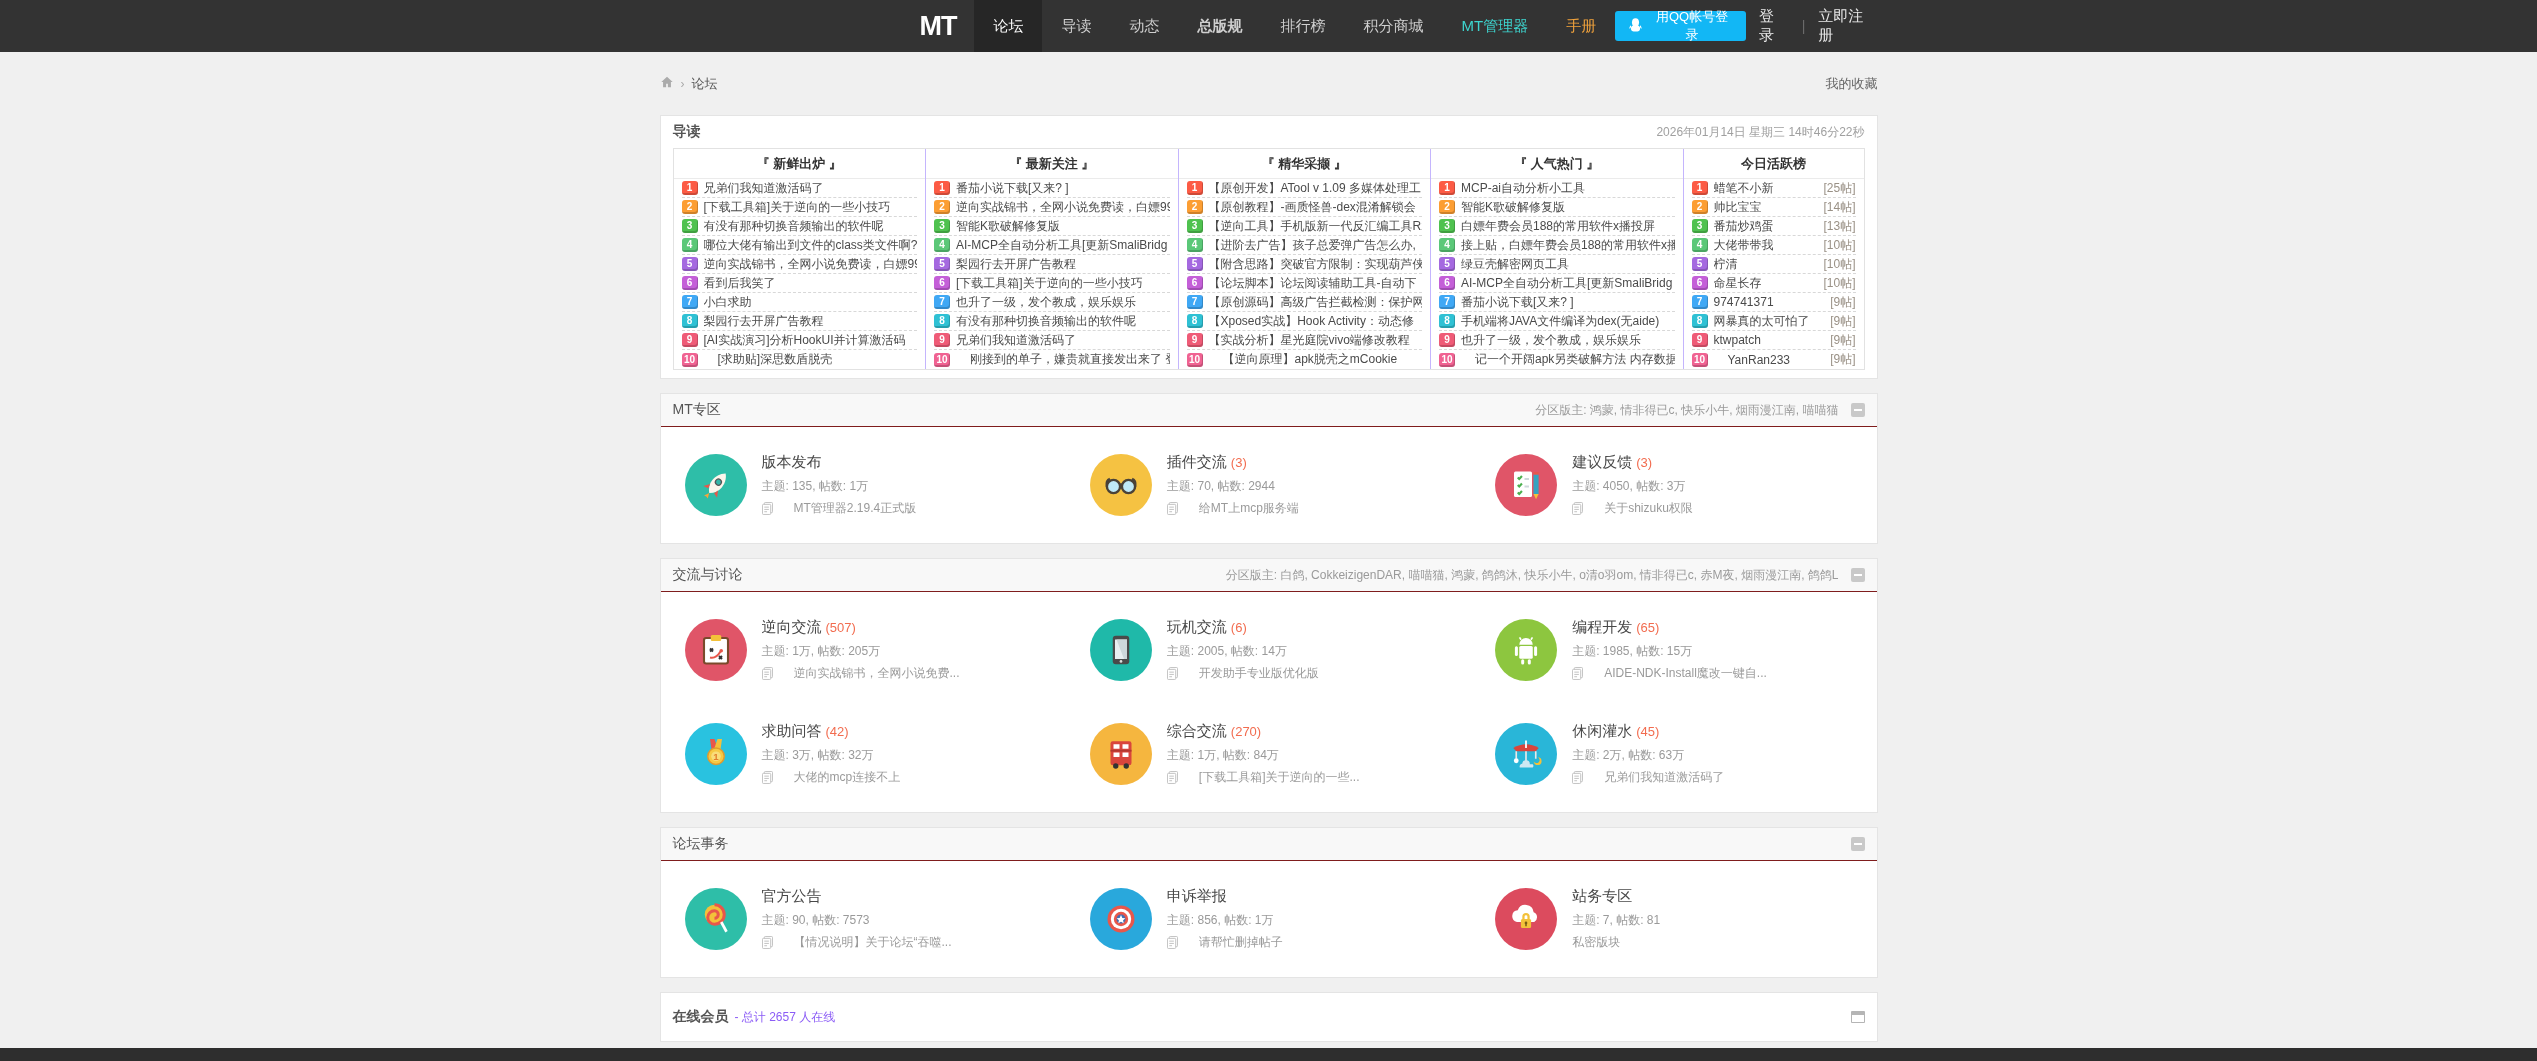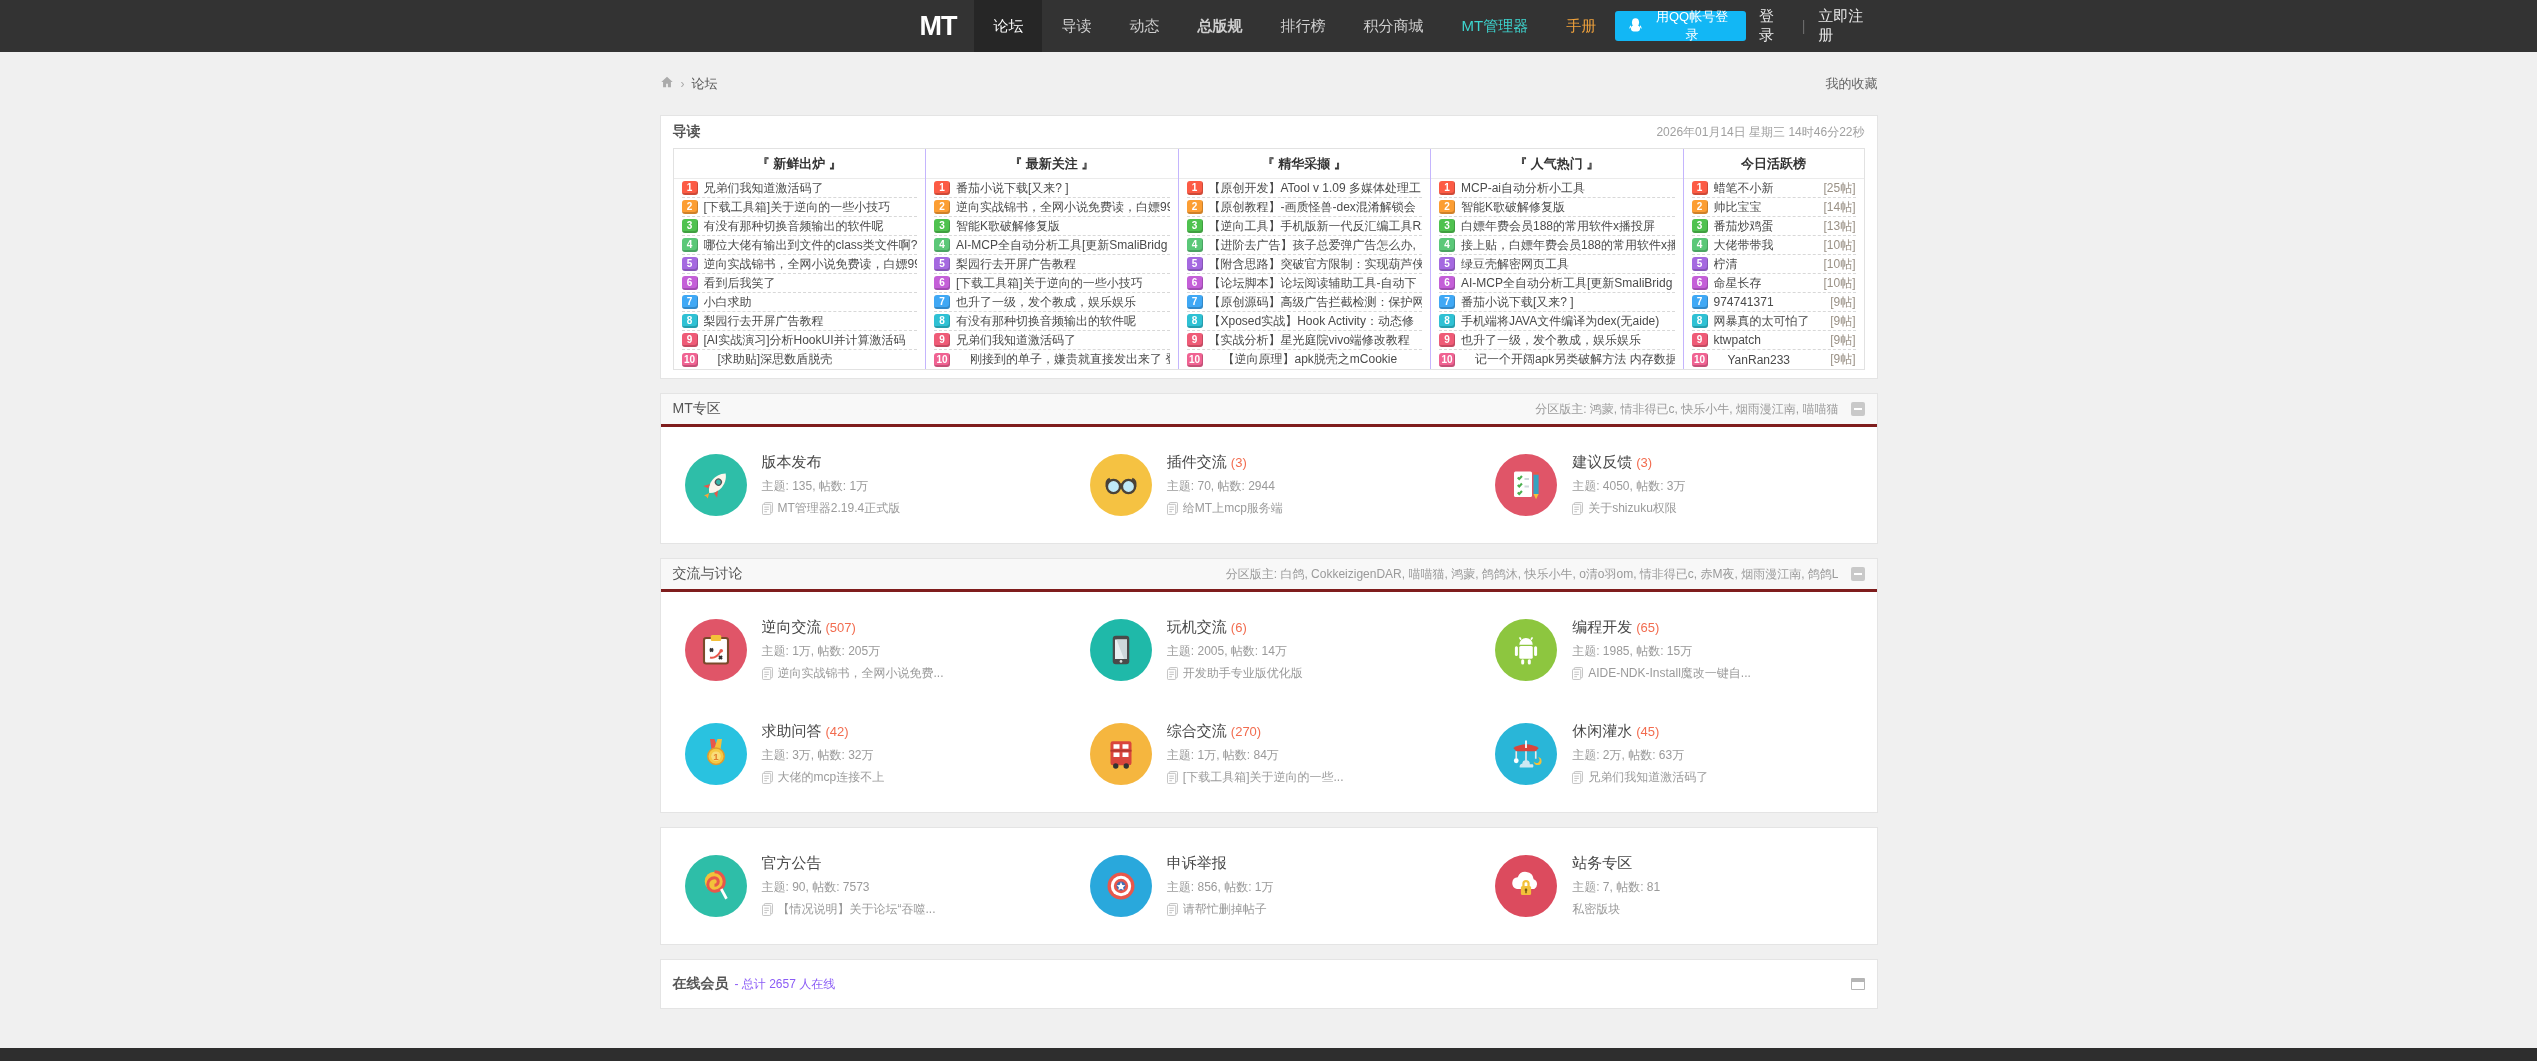--- a/index.html
+++ b/index.html
@@ -53,41 +53,41 @@
   .col-item:last-child { border-bottom: none; gap: 20px; }
   .rank-badge { flex: none; width: 16px; height: 14px; border-radius: 3px; color: #fff; font-size: 10px;
                 font-weight: bold; text-align: center; line-height: 14px;
                 box-shadow: inset -1px -2px 0 rgba(0,0,0,0.18); }
   .item-title { overflow: hidden; white-space: nowrap; cursor: pointer; }
   .act-name { flex: 1; overflow: hidden; white-space: nowrap; cursor: pointer; }
   .act-count { flex: none; color: #9a9186; font-size: 12px; }
 
   
   .section { margin-top: 14px; }
-  .sec-head { height: 33px; background: #f8f8f8; border-bottom: 3px solid #7f1d1d;
+  .sec-head { height: 33px; background: #f8f8f8; border-bottom: 1px solid #7f1d1d;
               display: flex; align-items: center; padding: 0 12px; }
   .sec-title { font-size: 14px; color: #555; cursor: pointer; }
   .sec-mods { margin-left: auto; font-size: 12px; color: #9a9a9a; white-space: nowrap; overflow: hidden; }
   .collapse-btn { margin-left: 12px; flex: none; width: 14px; height: 14px; background: #c9c9c9;
                   border-radius: 2px; position: relative; cursor: pointer; }
   .collapse-btn::after { content: ""; position: absolute; left: 3px; right: 3px; top: 6px; height: 2px; background: #fff; }
   .forum-grid { display: grid; grid-template-columns: 1fr 1fr 1fr; padding: 6px 0; }
   .forum-cell { display: flex; align-items: center; padding: 20px 12px 20px 24px; min-width: 0; }
   .forum-icon { flex: none; width: 62px; height: 62px; border-radius: 50%; display: flex;
                 align-items: center; justify-content: center; cursor: pointer; }
   .forum-icon svg { width: 36px; height: 36px; }
   .forum-info { margin-left: 15px; min-width: 0; }
   .forum-name-line { white-space: nowrap; overflow: hidden; }
   .forum-name { font-size: 15px; color: #484848; cursor: pointer; }
   .forum-new { font-size: 13px; color: #f26c4f; margin-left: 4px; }
   .forum-stats { margin-top: 6px; font-size: 12px; color: #9a9a9a; white-space: nowrap; }
   .forum-latest { margin-top: 5px; font-size: 12px; color: #9a9a9a; display: flex; align-items: center;
                   gap: 5px; white-space: nowrap; overflow: hidden; }
   .forum-latest .doc { flex: none; display: inline-flex; }
-  .forum-latest a { color: #9a9a9a; cursor: pointer; overflow: hidden; }
+  .forum-latest a { color: #9a9a9a; cursor: pointer; overflow: hidden; margin-left: 16px; }
 
   
   .online-bar { margin-top: 14px; height: 50px; display: flex; align-items: center; padding: 0 12px; justify-content: flex-end; }
   .online-title { font-size: 14px; color: #555; font-weight: bold; cursor: pointer; }
   .online-sub { margin-left: 6px; font-size: 12px; color: #8b5cf6; }
   .online-toggle { margin-left: auto; width: 14px; height: 12px; border: 1px solid #b5b5b5;
                    border-top-width: 4px; border-radius: 1px; cursor: pointer; }
 
   .footer-band { position: absolute; left: 0; right: 0; bottom: 0; height: 13px; background: #2e2e2e; }
 </style>
@@ -626,20 +626,25 @@
                     <path d="M2.5 5.5h5M2.5 8h5M2.5 10.5h3" stroke="#bdbdbd" fill="none"></path>
                   </svg>
                 </span>
                 <a>兄弟们我知道激活码了</a>
               </div>
             </div>
           </div>
         </div>
       </div>
       <div class="panel section">
+        <div class="sec-head">
+          <a class="sec-title">论坛事务</a>
+          <span class="sec-mods"></span>
+          <span class="collapse-btn"></span>
+        </div>
         <div class="forum-grid">
           <div class="forum-cell">
             <span class="forum-icon" style="background: rgb(46, 190, 168);">
               <svg viewBox="0 0 24 24">
                 <circle cx="11" cy="9" r="6.5" fill="#f3c13a"></circle>
                 <path d="M11 2.5a6.5 6.5 0 0 1 0 13 4.5 4.5 0 0 1 0-9 2.5 2.5 0 0 1 0 5" fill="none" stroke="#e8574b" stroke-width="2"></path>
                 <path d="M15.5 14l3.5 6.5" stroke="#fff" stroke-width="1.8"></path>
               </svg>
             </span>
             <div class="forum-info">

